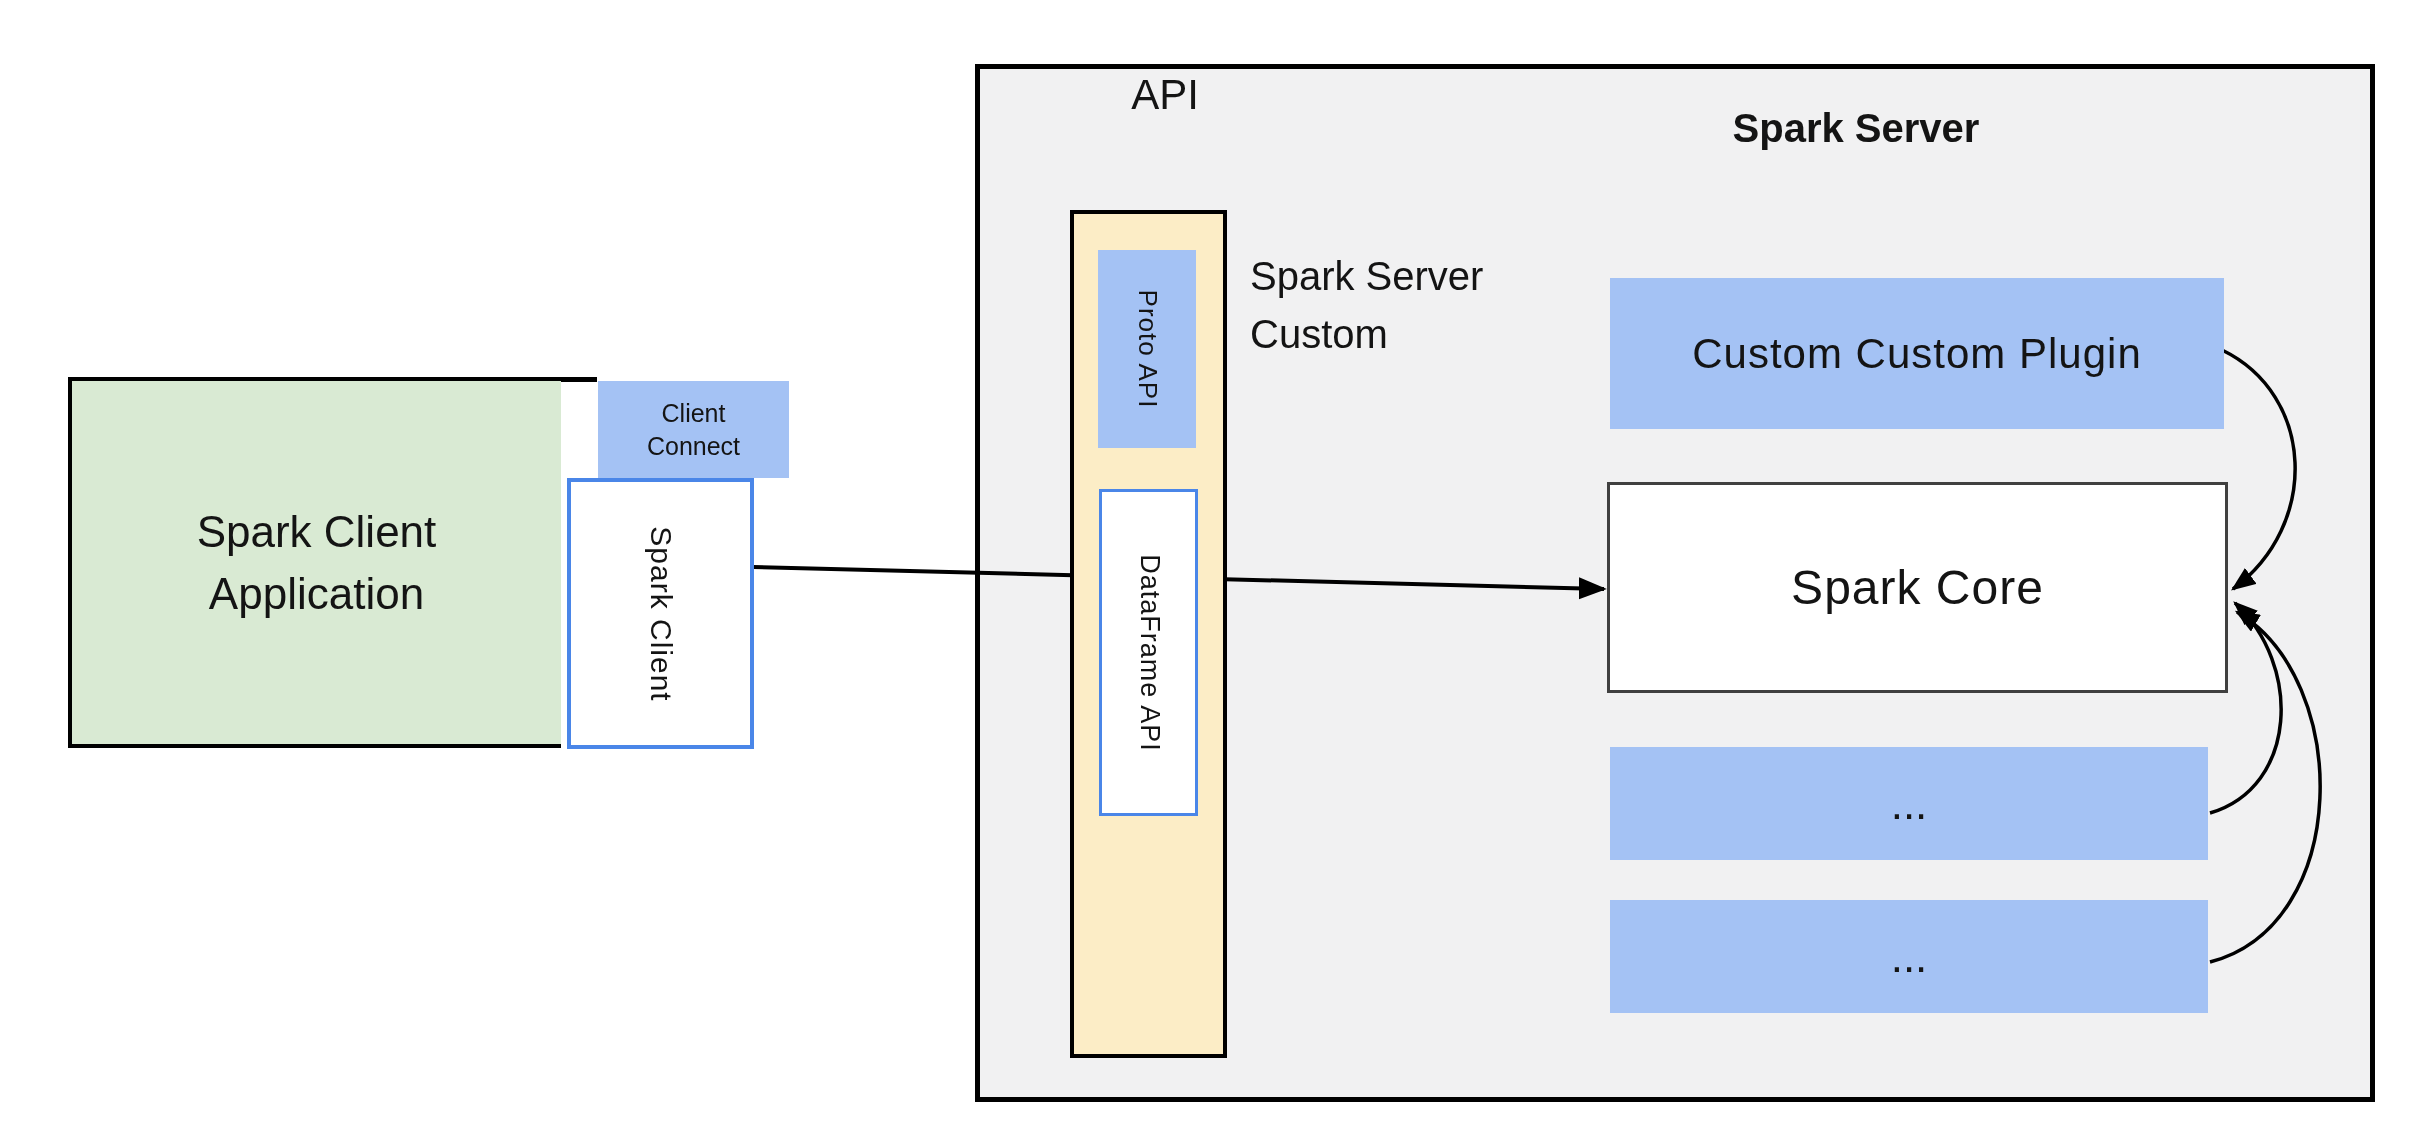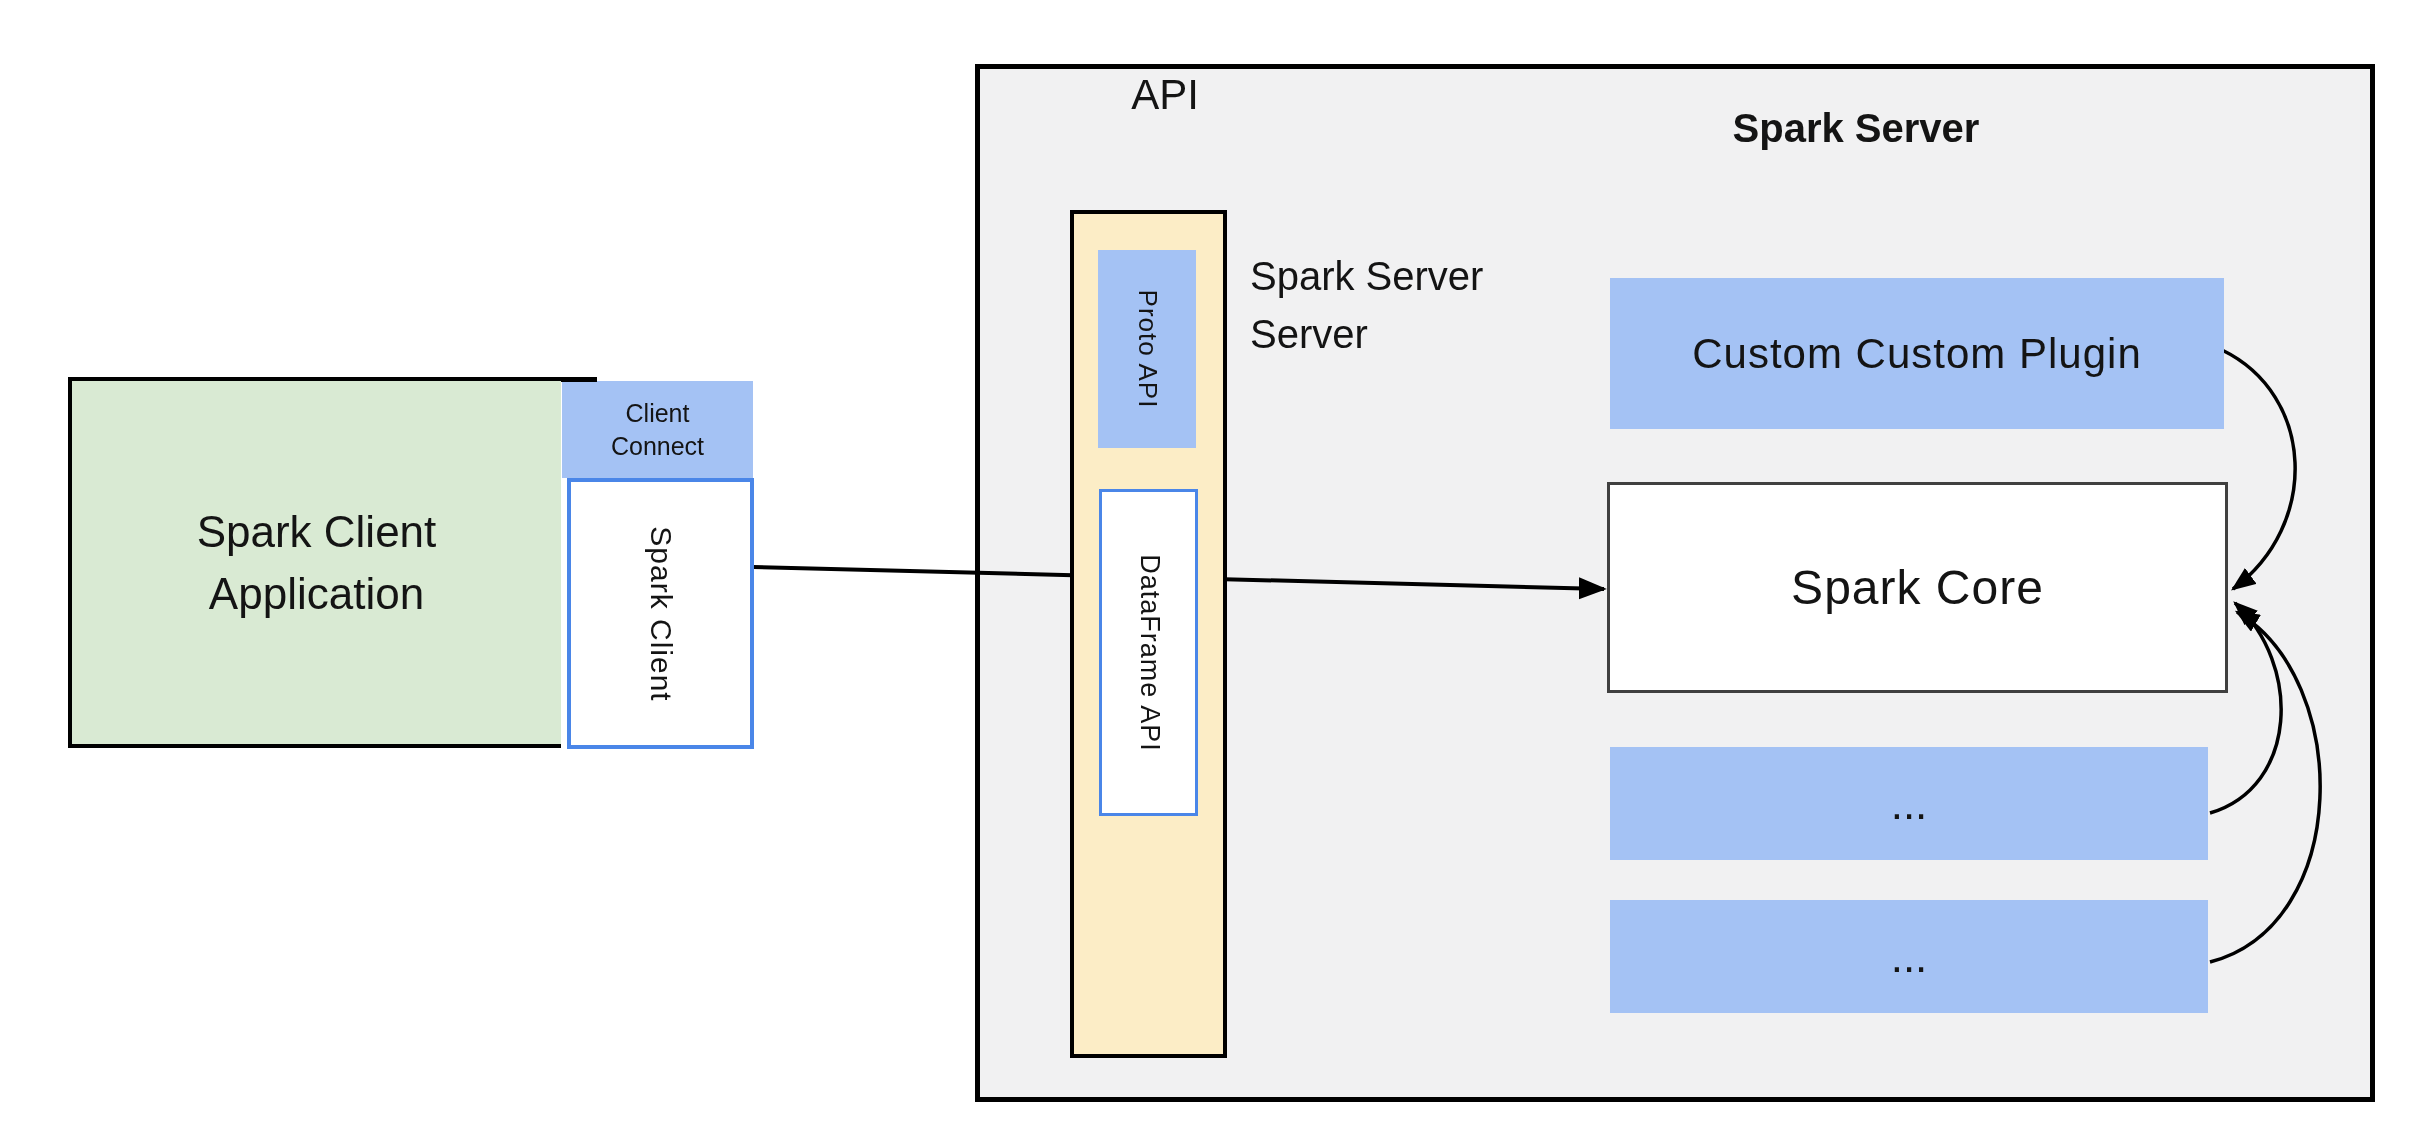--- a/index.html
+++ b/index.html
@@ -156,21 +156,21 @@
   </svg>
 
   <div class="abs center-flex" id="green-box" style="background: rgb(217, 234, 211);">
     <div>
       <div>Spark Client</div>
       <div>Application</div>
     </div>
   </div>
   <div class="abs" id="top-overshoot-line"></div>
 
-  <div class="abs center-flex" id="client-package-box" style="background: rgb(164, 194, 244);">
+  <div class="abs center-flex" id="client-package-box" style="background: rgb(164, 194, 244); margin-left: 36px;">
     <div>
       <div>Client</div>
       <div>Connect</div>
     </div>
   </div>
 
   <div class="abs" id="spark-client-box">
     <span class="vertical-label">Spark Client</span>
   </div>
 
@@ -183,21 +183,21 @@
   <div class="abs" id="proto-api-box" style="background: rgb(164, 194, 244);">
     <span class="vertical-label">Proto API</span>
   </div>
 
   <div class="abs" id="dataframe-api-box">
     <span class="vertical-label">DataFrame API</span>
   </div>
 
   <div class="abs" id="spark-server-library-label">
     <div>Spark Server</div>
-    <div>Server</div>
+    <div>Custom</div>
   </div>
 
   <div class="abs" id="spark-server-title">Spark Server</div>
 
   <div class="abs center-flex" id="custom-plugin-box" style="background: rgb(164, 194, 244);">
     <span>Custom Custom Plugin</span>
   </div>
 
   <div class="abs center-flex" id="spark-core-box">
     <span>Spark Core</span>

